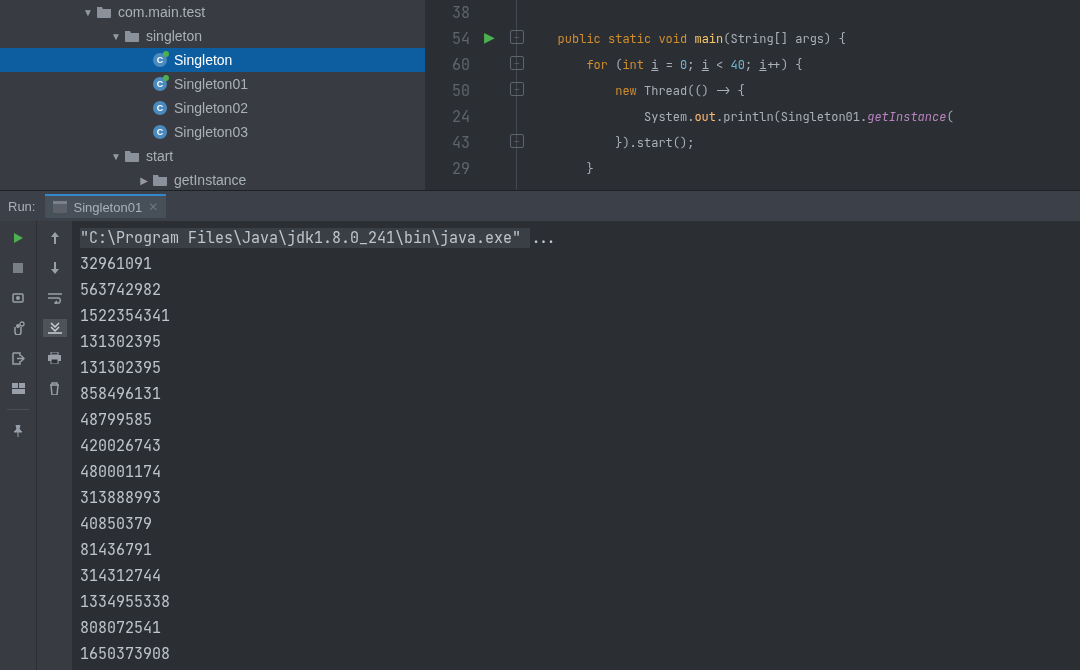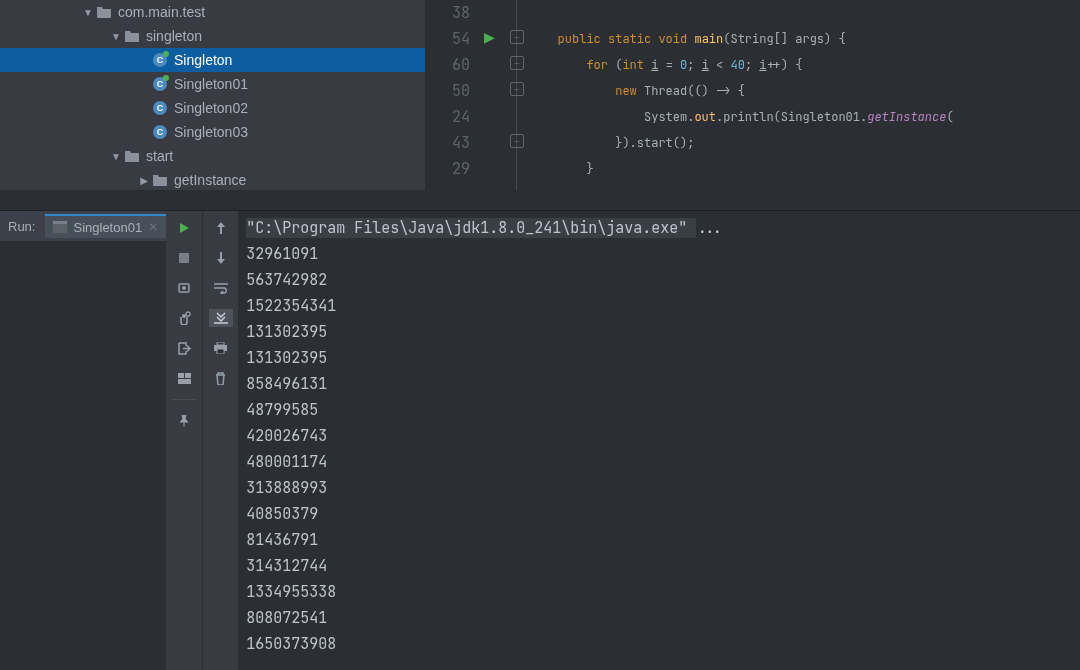--- a/index.html
+++ b/index.html
@@ -30,21 +30,21 @@
     .run-mark { color: #4caf50; position: absolute; left: 4px; top: 29px; font-size: 14px; }
     .fold-col { width: 18px; position: relative; }
     .fold-tick { width: 14px; height: 14px; border: 1px solid #5e656e; border-radius: 2px; position: absolute; left: 0; display: flex; align-items: center; justify-content: center; font-size: 10px; color: #5e656e; }
     .fold-line { position: absolute; left: 6px; width: 1px; background: #45494f; top: 0; bottom: 0; }
     .code { flex: 1; font-family: "Consolas","JetBrains Mono",monospace; font-size: 12px; line-height: 26px; white-space: pre; color: #a9b0b8; padding-left: 8px; overflow: hidden; }
     .kw { color: #cf8e30; }
     .method { color: #f8c869; }
     .num { color: #6eb8d6; }
     .field { color: #fdba74; }
     .call-italic { color: #b884c0; font-style: italic; }
-    .run-panel { flex: 1; display: flex; flex-direction: row; background: #2b2e33; border-top: 1px solid #1e2023; margin-top: 20px; }
+    .run-panel { flex: 1; display: flex; flex-direction: column; background: #2b2e33; border-top: 1px solid #1e2023; }
     .run-tabs { height: 30px; background: #3b4049; display: flex; align-items: center; padding-left: 8px; font-size: 13px; color: #a9b0b8; }
     .run-label { margin-right: 10px; }
     .run-tab { background: #475059; height: 24px; display: flex; align-items: center; padding: 0 8px; border-top: 2px solid #3388cc; gap: 6px; }
     .run-tab .close { color: #6d757e; font-size: 12px; cursor: pointer; }
     .run-tab-icon svg { display: block; }
     .run-body { flex: 1; display: flex; overflow: hidden; }
     .run-side { width: 36px; background: #383c42; display: flex; flex-direction: column; align-items: center; padding-top: 8px; gap: 12px; color: #a5adb6; }
     .run-side2 { width: 36px; background: #383c42; display: flex; flex-direction: column; align-items: center; padding-top: 8px; gap: 12px; color: #a5adb6; border-left: 1px solid #2b2e33; }
     .side-btn { width: 24px; height: 18px; display: flex; align-items: center; justify-content: center; cursor: pointer; }
     .side-btn.active { background: #4e5359; }

